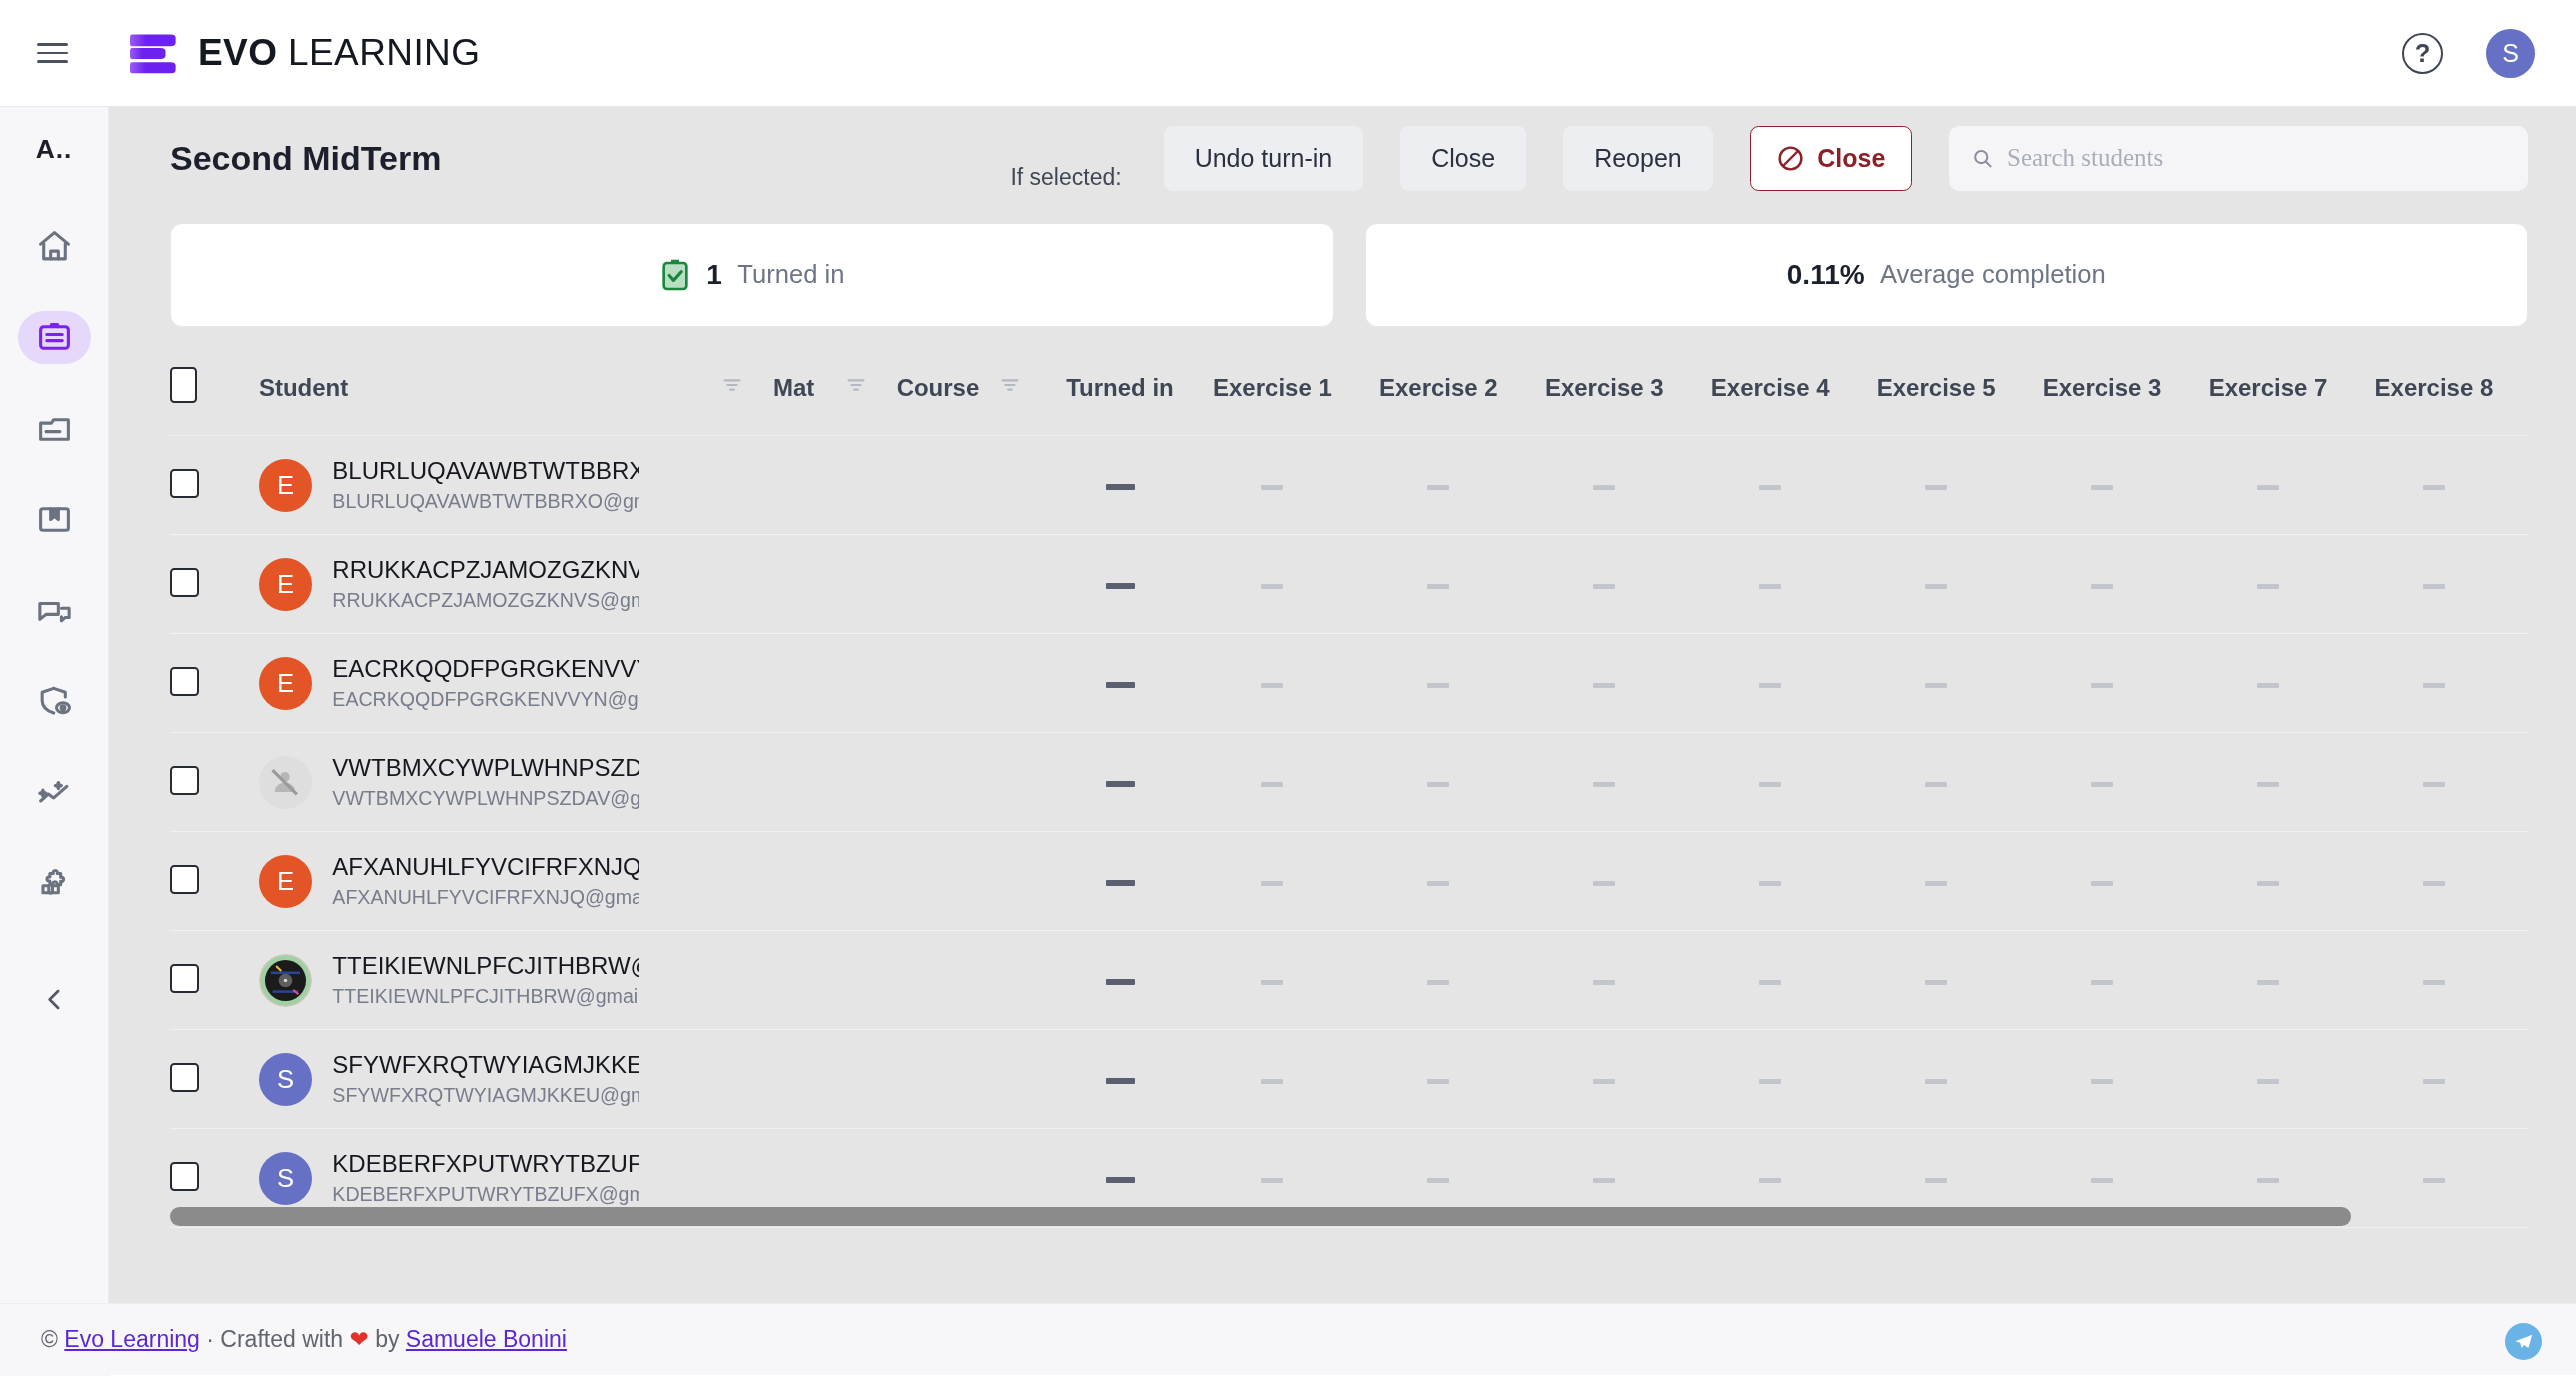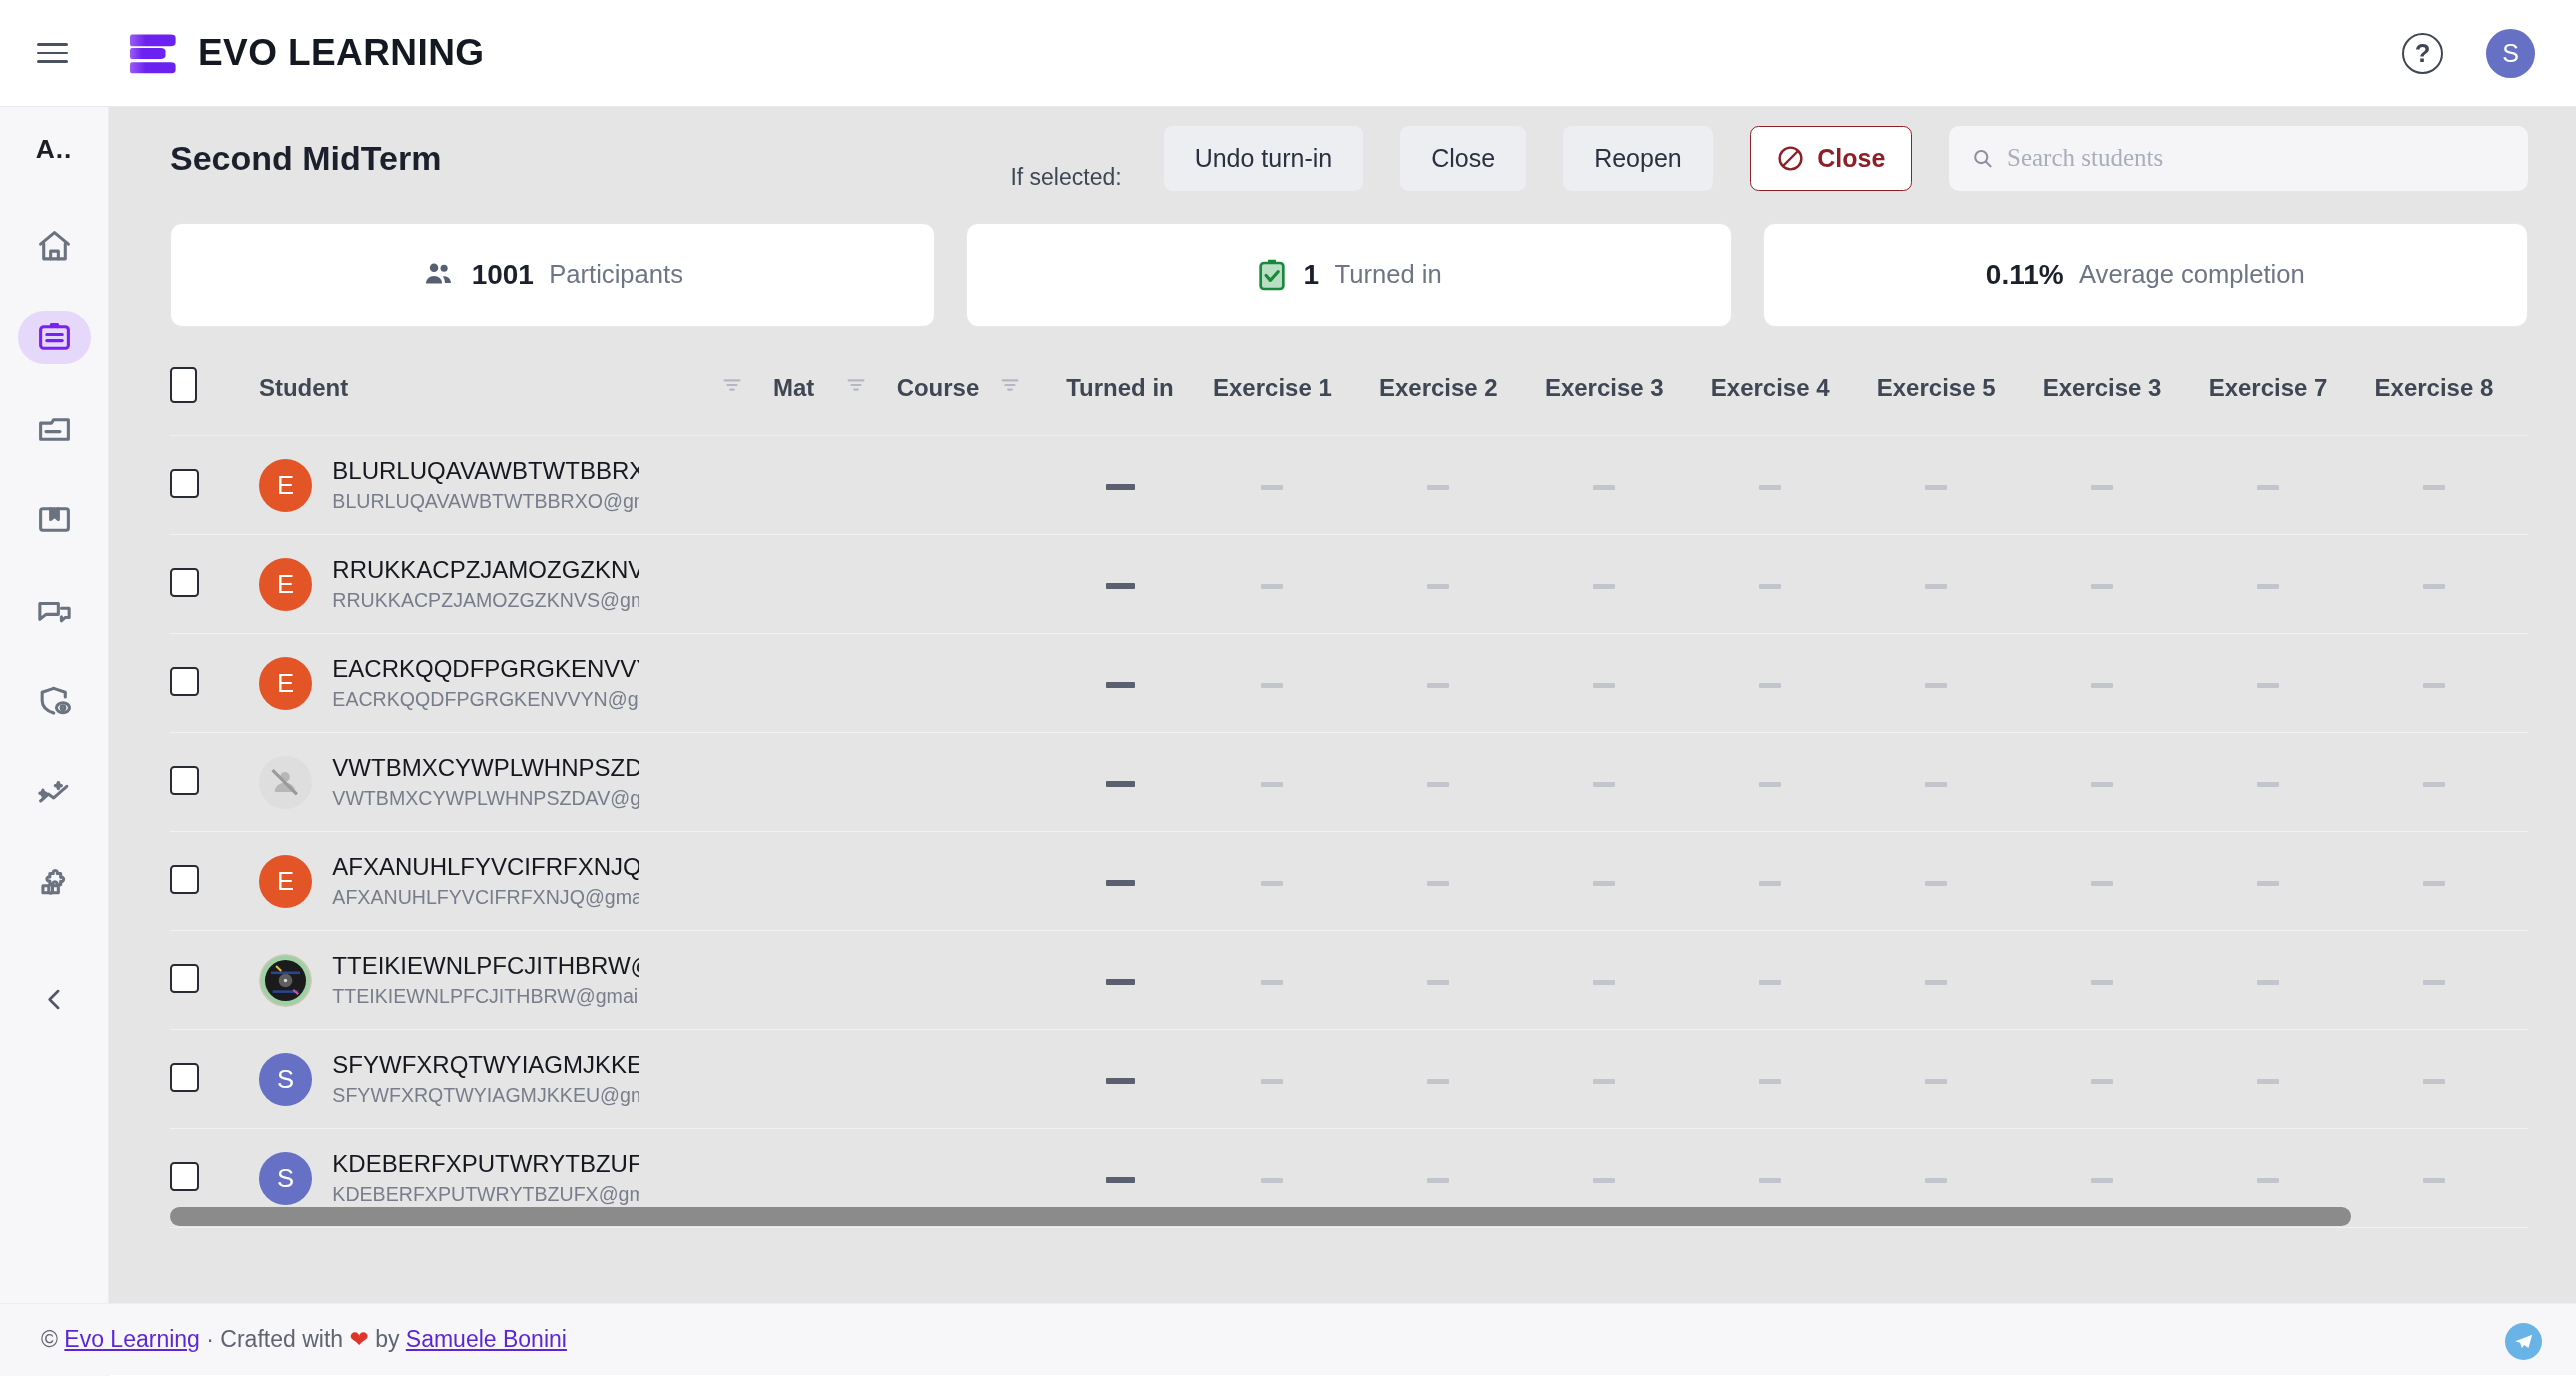--- a/index.html
+++ b/index.html
@@ -22,21 +22,21 @@
     margin-left: 37px; width: 37px; height: 31px;
     display: flex; flex-direction: column; justify-content: center; gap: 6px;
     cursor: pointer;
   }
   .hamburger span { display: block; height: 2.6px; width: 31px; background: #4a5160; border-radius: 1.7px; }
 
   .brand { display: flex; align-items: center; margin-left: 56px; gap: 19px; }
   .brand-mark { width: 49px; height: 44px; position: relative; }
   .brand-text { font-size: 37px; letter-spacing: 0.4px; color: #141821; white-space: nowrap; }
   .brand-text b { font-weight: 700; }
-  .brand-text span.light { font-weight: 700; }
+  .brand-text span.light { font-weight: 400; }
 
   .topbar-right {
     margin-left: auto; margin-right: 41px;
     display: flex; align-items: center; gap: 43px;
   }
   .help-icon {
     width: 41px; height: 41px; border-radius: 50%;
     border: 2.6px solid #3f4654; color: #3f4654;
     display: flex; align-items: center; justify-content: center;
     font-size: 25.6px; font-weight: 600; cursor: pointer;
@@ -346,30 +346,20 @@
           <circle cx="11" cy="11" r="6.5"></circle>
             <path d="M16 16l5 5"></path>
         </svg>
         <input class="search-input" type="text" placeholder="Search students" style="">
       </div>
     </div>
   </div>
 
   <div class="cards">
 
-    <div class="card">
-      <svg width="34" height="34" viewBox="0 0 24 24" fill="#566070">
-        <circle cx="8.5" cy="6.8" r="3"></circle>
-          <circle cx="15.6" cy="7.2" r="2.5"></circle>
-        <path d="M2.8 18c0-3.2 2.6-5.3 5.7-5.3s5.7 2.1 5.7 5.3z"></path>
-        <path d="M15.4 12.9c2.8 0 5 1.9 5 4.7h-4.2c0-1.8-.5-3.4-1.5-4.6z"></path>
-      </svg>
-      <div class="card-value">1001</div>
-      <div class="card-label">Participants</div>
-    </div>
 
     <div class="card">
       <svg width="32" height="36" viewBox="0 0 24 26">
         <rect x="3.5" y="4" width="17" height="19.5" rx="2.5" fill="#b9dfc2" stroke="#19883c" stroke-width="2"></rect>
         <path d="M10 4V2.6h4V4" fill="none" stroke="#19883c" stroke-width="2"></path>
         <path d="M7.6 13.4 10.8 17l5.8-6.4" fill="none" stroke="#19883c" stroke-width="2.4" stroke-linecap="round" stroke-linejoin="round"></path>
       </svg>
       <div class="card-value">1</div>
       <div class="card-label">Turned in</div>
     </div>

